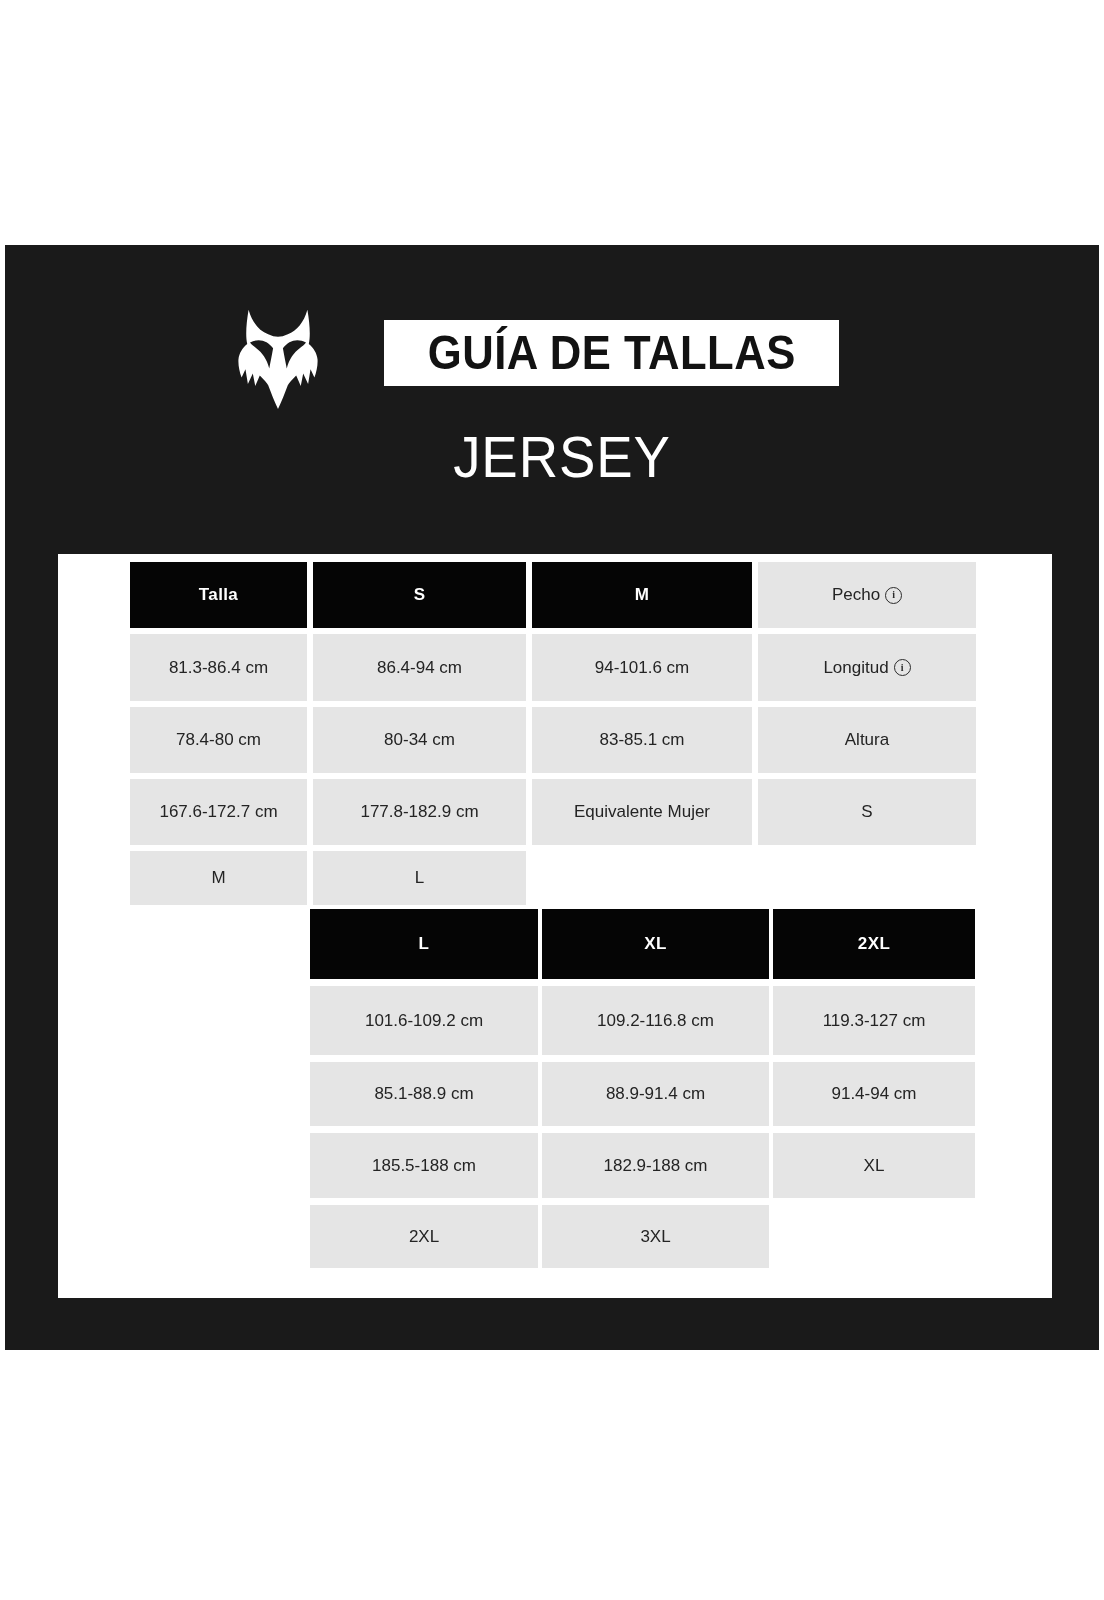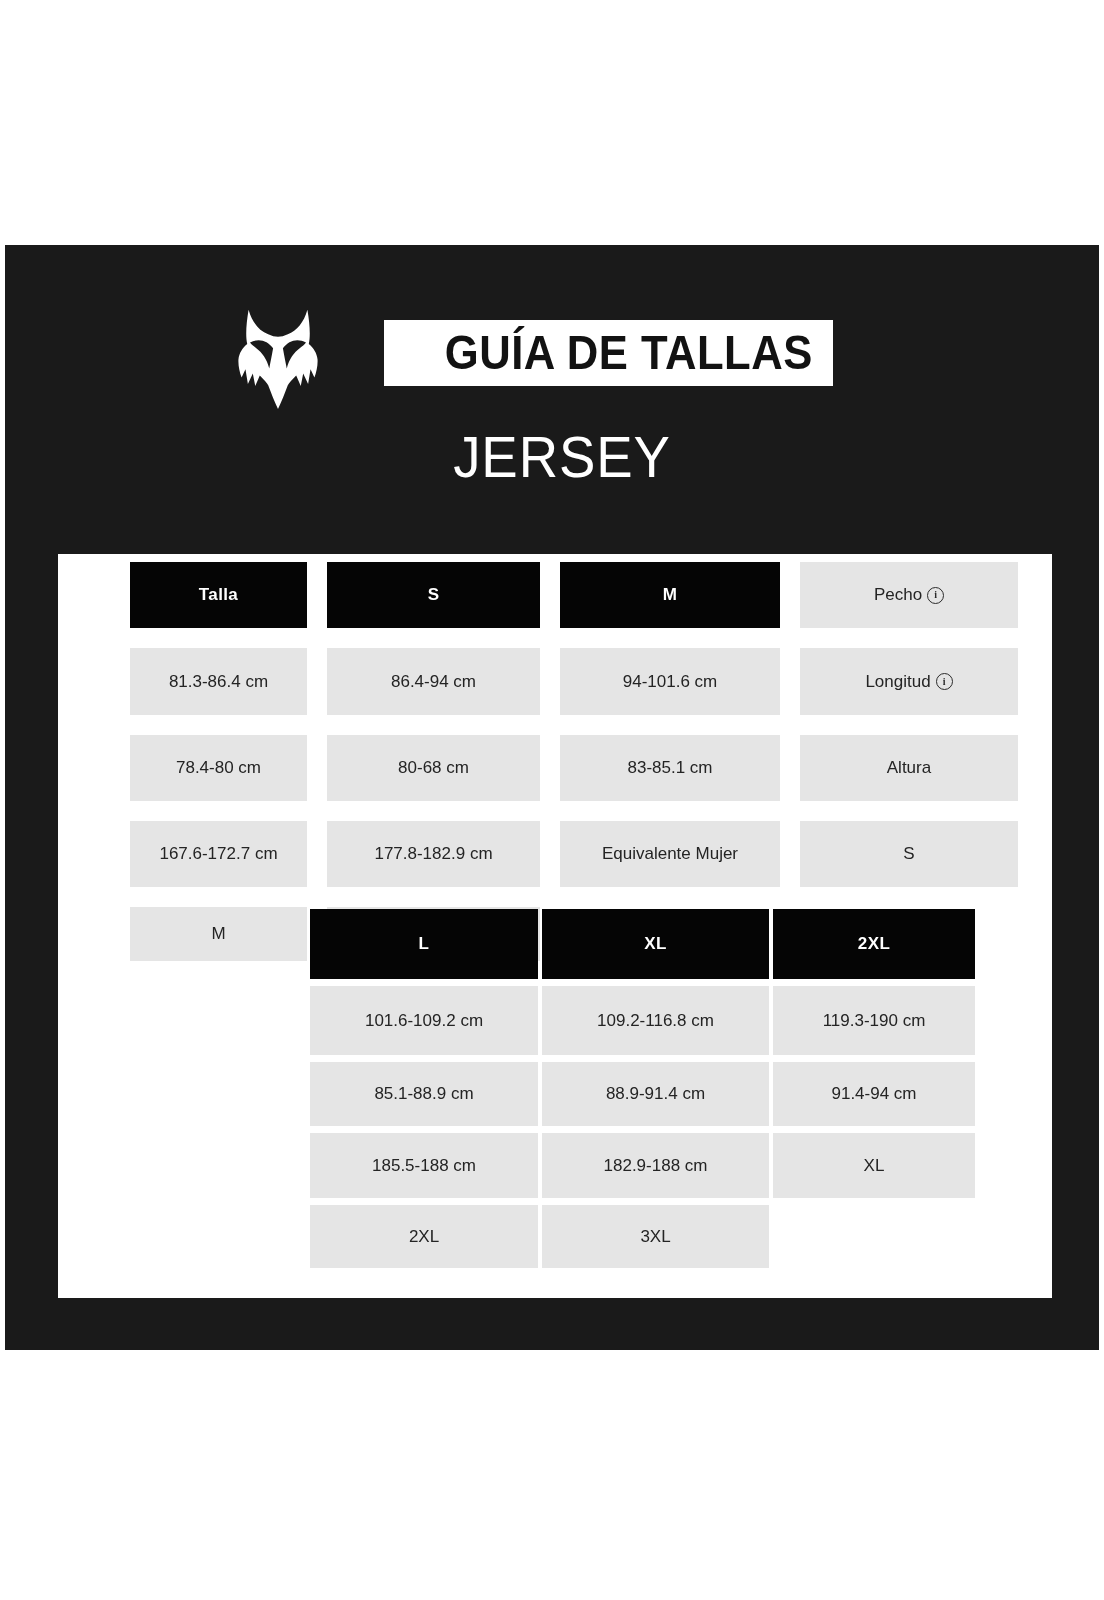--- a/index.html
+++ b/index.html
@@ -3,35 +3,35 @@
 <meta charset="utf-8">
 <style>
   html,body{margin:0;padding:0;}
   body{
     width:1104px;height:1600px;position:relative;background:#ffffff;
     font-family:"Liberation Sans",sans-serif;overflow:hidden;
   }
   .card{position:absolute;left:5px;top:245px;width:1094px;height:1105px;background:#1a1a1a;}
   .logo{position:absolute;left:231px;top:45px;width:84px;height:136px;}
   .banner{
-    position:absolute;left:379px;top:75px;width:409px;height:66px;background:#ffffff;
-    display:flex;align-items:center;justify-content:center;padding-left:40px;
+    position:absolute;left:379px;top:75px;width:455px;height:66px;background:#ffffff;
+    display:flex;align-items:center;justify-content:center;
   }
   .banner-text{
     font-weight:bold;font-size:45px;color:#121212;white-space:nowrap;
     transform:scaleX(.97) scaleY(1.06);letter-spacing:.5px;
   }
   .jersey{
     position:absolute;left:557px;top:178px;transform:translateX(-50%) scaleX(.94);
     color:#ffffff;font-size:58px;font-weight:500;letter-spacing:1px;white-space:nowrap;
   }
   .panel{position:absolute;left:53px;top:309px;width:994px;height:744px;background:#ffffff;}
   .block{position:absolute;display:grid;}
   #block1{left:72px;top:8px;grid-template-columns:177px 213px 220px 218px;
-          grid-template-rows:66px 67px 66px 66px 54px;gap:20px;}
+          grid-template-rows:66px 67px 66px 66px 54px;gap:6px;}
   #block2{left:252px;top:355px;grid-template-columns:228px 227px 202px;
           grid-template-rows:70px 69px 64px 65px 63px;gap:7px 4px;}
   .cell{
     display:flex;align-items:center;justify-content:center;
     background:#e5e5e5;color:#242424;font-size:17px;text-align:center;
   }
   .cell.head{background:#050505;color:#ffffff;font-weight:bold;letter-spacing:.4px;font-size:17px;}
   .info-circle{
     display:inline-flex;align-items:center;justify-content:center;
     width:15px;height:15px;border:1.4px solid #2b2b2b;border-radius:50%;
@@ -91,41 +91,41 @@
           <span class="info-circle">i</span>
         </div>
         <div class="cell">81.3-86.4 cm</div>
         <div class="cell">86.4-94 cm</div>
         <div class="cell">94-101.6 cm</div>
         <div class="cell">
           <span>Longitud</span>
           <span class="info-circle">i</span>
         </div>
         <div class="cell">78.4-80 cm</div>
-        <div class="cell">80-68 cm</div>
+        <div class="cell">80-34 cm</div>
         <div class="cell">83-85.1 cm</div>
         <div class="cell">
           <span>Altura</span>
         </div>
         <div class="cell">167.6-172.7 cm</div>
         <div class="cell">177.8-182.9 cm</div>
         <div class="cell">
           <span>Equivalente Mujer</span>
         </div>
         <div class="cell">S</div>
         <div class="cell">M</div>
         <div class="cell">L</div>
       </div>
     <div class="block" id="block2">
         <div class="cell head">L</div>
         <div class="cell head">XL</div>
         <div class="cell head">2XL</div>
         <div class="cell">101.6-109.2 cm</div>
         <div class="cell">109.2-116.8 cm</div>
-        <div class="cell">119.3-190 cm</div>
+        <div class="cell">119.3-127 cm</div>
         <div class="cell">85.1-88.9 cm</div>
         <div class="cell">88.9-91.4 cm</div>
         <div class="cell">91.4-94 cm</div>
         <div class="cell">185.5-188 cm</div>
         <div class="cell">182.9-188 cm</div>
         <div class="cell">XL</div>
         <div class="cell">2XL</div>
         <div class="cell">3XL</div>
       </div>
   </div>

